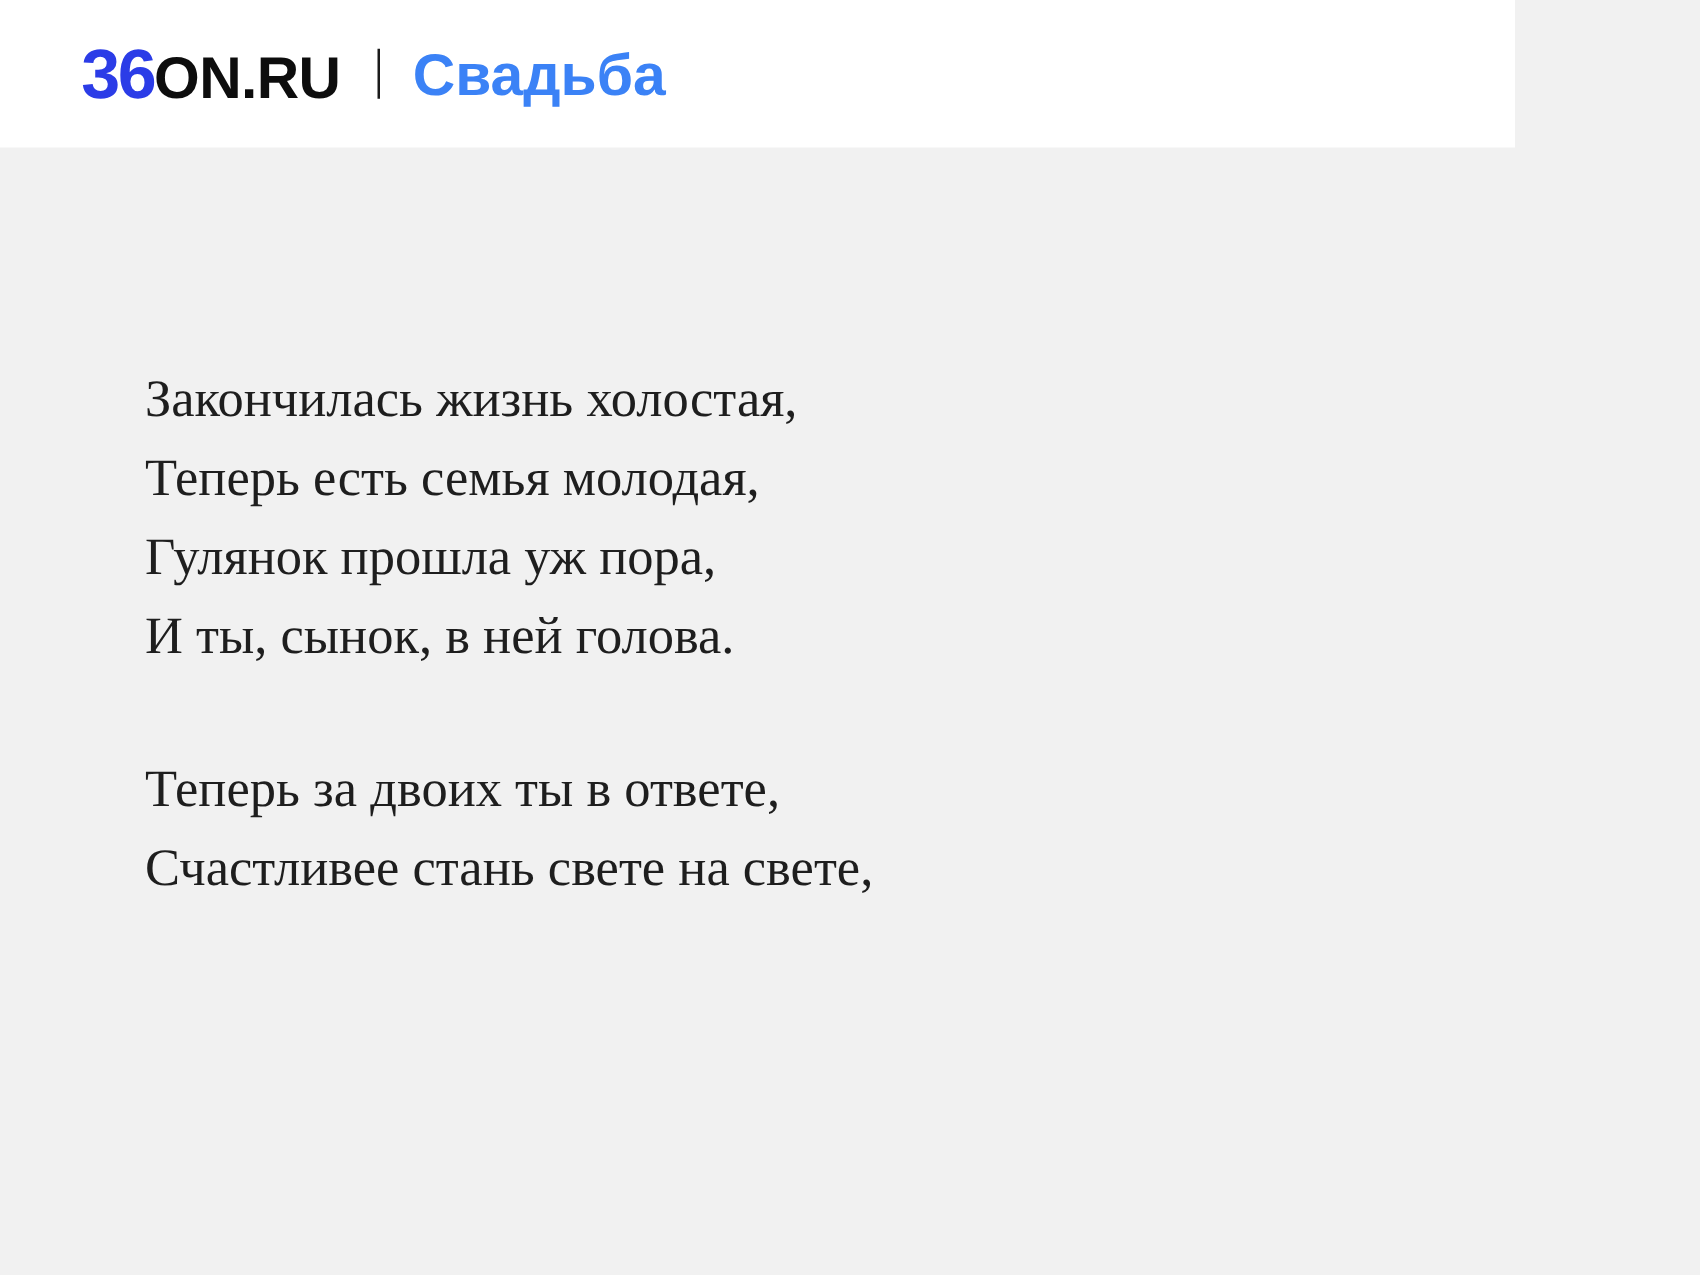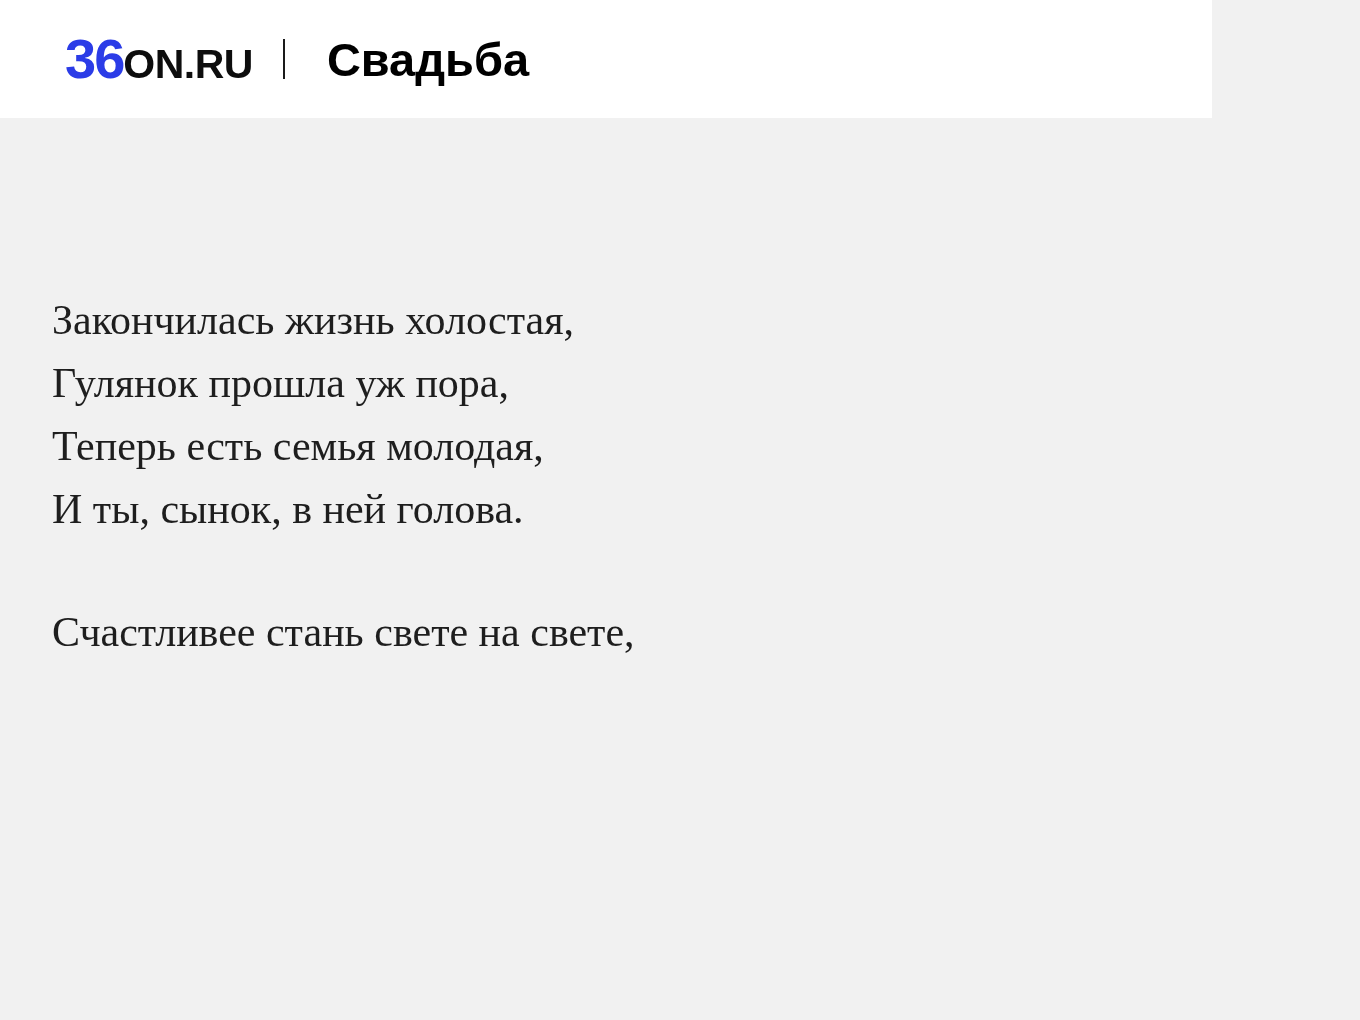--- a/index.html
+++ b/index.html
@@ -30,47 +30,46 @@
     text-decoration: none;
   }
   .logo-number {
     font-size: 56px;
     font-weight: 900;
     letter-spacing: -2px;
     color: #2b3ce7;
     line-height: 1;
   }
   .logo-domain {
-    font-size: 41px;
+    font-size: 47px;
     font-weight: 900;
     letter-spacing: -0.5px;
     color: #0d0d0d;
     line-height: 1;
   }
   .logo-divider {
     width: 2px;
     height: 40px;
     background: #1a1a1a;
     margin-left: 30px;
     margin-right: 26px;
     align-self: center;
   }
   .section-title {
     font-size: 47px;
     font-weight: 800;
     letter-spacing: 0px;
-    color: #000000;
+    color: #3b82f6;
     line-height: 1;
     cursor: pointer;
-    margin-left: 16px;
   }
   
   .content {
     box-sizing: border-box;
-    padding: 171px 60px 0 52px;
+    padding: 171px 60px 0 116px;
   }
   .stanza {
     margin: 0 0 60px 0;
   }
   .poem-line {
     font-family: "Liberation Serif", "DejaVu Serif", serif;
     font-size: 42px;
     line-height: 63px;
     color: #1e1e1e;
     white-space: nowrap;
@@ -84,20 +83,21 @@
     <span class="logo-number">36</span>
     <span class="logo-domain">ON.RU</span>
   </a>
   <span class="logo-divider"></span>
   <a class="section-title">Свадьба</a>
 </header>
 
 <main class="content">
   <div class="stanza">
     <div class="poem-line">Закончилась жизнь холостая,</div>
+    <div class="poem-line">Теперь есть семья молодая,</div>
     <div class="poem-line">Гулянок прошла уж пора,</div>
-    <div class="poem-line">Теперь есть семья молодая,</div>
     <div class="poem-line">И ты, сынок, в ней голова.</div>
   </div>
   <div class="stanza">
+    <div class="poem-line">Теперь за двоих ты в ответе,</div>
     <div class="poem-line">Счастливее стань свете на свете,</div>
   </div>
 </main>
 
 </body></html>

